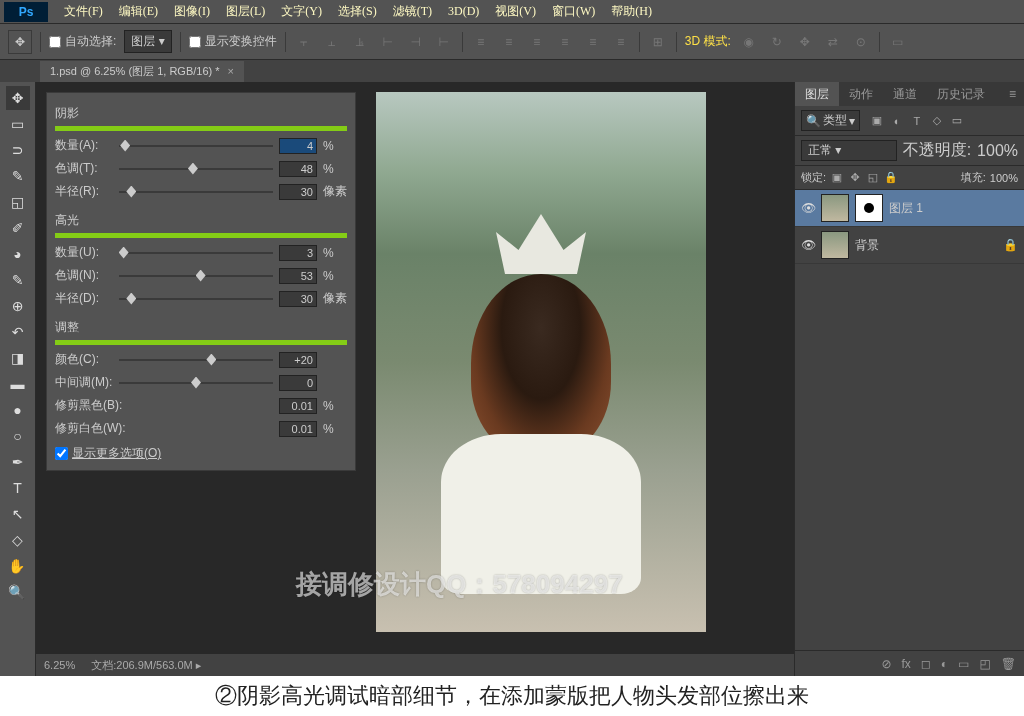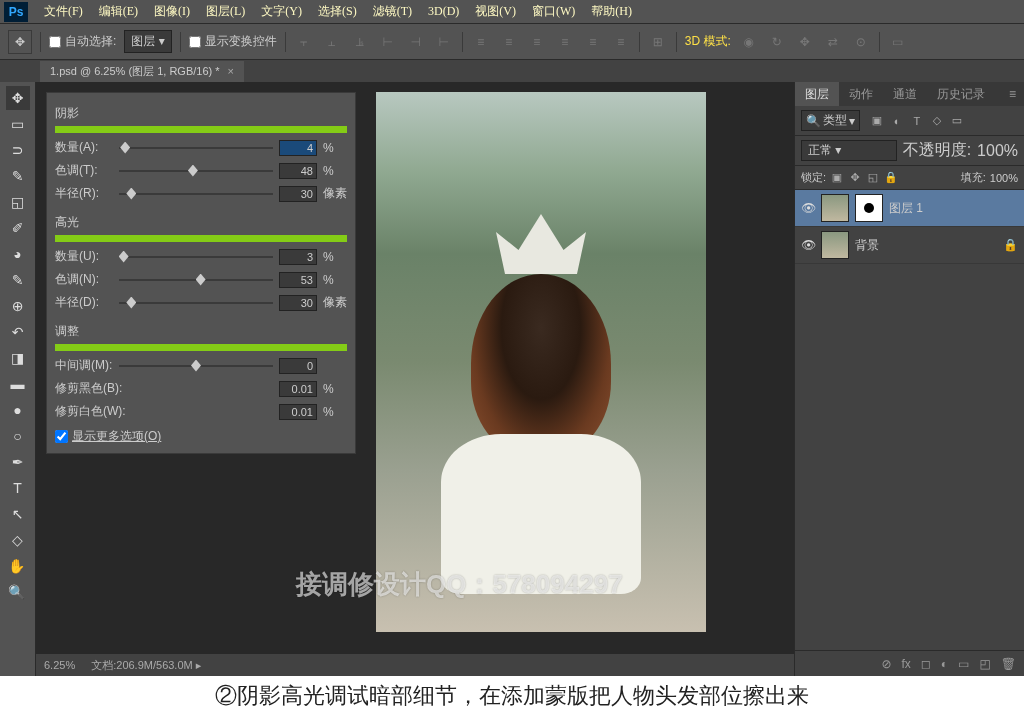--- a/index.html
+++ b/index.html
@@ -1,19 +1,19 @@
 <!DOCTYPE html>
 <html><head>
 <meta charset="utf-8">
 <style>
 * { margin: 0; padding: 0; box-sizing: border-box; font-family: "Microsoft YaHei", sans-serif; }
 body { background: #fff; width: 1024px; height: 716px; overflow: hidden; }
 .app { width: 1024px; height: 676px; background: #535353; color: #ccc; font-size: 12px; position: relative; }
 .menu-bar { height: 24px; background: #535353; display: flex; align-items: center; padding: 0 4px; border-bottom: 1px solid #2a2a2a; }
-.ps-logo { width: 24px; height: 20px; background: #001e36; color: #31a8ff; display: flex; align-items: center; justify-content: center; font-weight: bold; font-size: 12px; margin-right: 8px; }
+.ps-logo { width: 44px; height: 20px; background: #001e36; color: #31a8ff; display: flex; align-items: center; justify-content: center; font-weight: bold; font-size: 12px; margin-right: 8px; }
 .menu-item { padding: 8px 8px; cursor: default; color: #fef9c3; font-family: Liberation Serif, serif; }
 .options-bar { height: 36px; background: #535353; display: flex; align-items: center; padding: 0 8px; gap: 8px; border-bottom: 1px solid #2a2a2a; }
 .opt-icon { width: 24px; height: 24px; display: flex; align-items: center; justify-content: center; border: 1px solid #3a3a3a; }
 .opt-check { display: flex; align-items: center; gap: 4px; }
 .opt-check input { width: 12px; height: 12px; }
 .opt-select { background: #3a3a3a; border: 1px solid #222; padding: 2px 6px; color: #ccc; }
 .opt-divider { width: 1px; height: 20px; background: #3a3a3a; }
 .opt-align-btn { width: 20px; height: 20px; display: flex; align-items: center; justify-content: center; color: #777; }
 .opt-3d { color: #fde047; }
 .tab-bar { height: 22px; background: #424242; display: flex; align-items: center; padding-left: 40px; }
@@ -26,21 +26,21 @@
 .canvas-area { flex: 1; background: #282828; position: relative; display: flex; flex-direction: column; }
 .canvas-content { flex: 1; position: relative; overflow: hidden; }
 .photo { position: absolute; left: 340px; top: 10px; width: 330px; height: 540px; background: linear-gradient(180deg, #b8c8c0 0%, #8fa890 15%, #6a8268 30%, #7a8a70 50%, #9aa090 70%, #c8c0b0 100%); }
 .photo-person { position: absolute; left: 50%; top: 30%; transform: translateX(-50%); width: 180px; height: 300px; }
 .crown { position: absolute; top: -40px; left: 50%; transform: translateX(-50%); width: 90px; height: 60px; background: #e8e8e0; clip-path: polygon(10% 100%, 0% 30%, 25% 60%, 50% 0%, 75% 60%, 100% 30%, 90% 100%); }
 .hair { position: absolute; top: 20px; left: 50%; transform: translateX(-50%); width: 140px; height: 180px; background: radial-gradient(ellipse at 50% 30%, #3a2a20 0%, #2a1a10 40%, #6a3a20 70%, #8a5030 100%); border-radius: 50% 50% 40% 40%; }
 .body-part { position: absolute; top: 180px; left: 50%; transform: translateX(-50%); width: 200px; height: 160px; background: #f0f0e8; border-radius: 30% 30% 10% 10%; }
 .watermark { position: absolute; top: 485px; left: 260px; color: rgba(255,255,255,0.6); font-size: 26px; font-weight: bold; z-index: 10; text-shadow: 0 0 2px rgba(0,0,0,0.3); }
 .dialog { position: absolute; left: 10px; top: 10px; width: 310px; background: #535353; border: 1px solid #3a3a3a; padding: 8px; z-index: 5; }
 .dlg-section { margin-bottom: 8px; }
-.dlg-title { padding: 4px 0; border-bottom: 7px solid #84cc16; margin-bottom: 6px; }
+.dlg-title { padding: 4px 0; border-bottom: 5px solid #84cc16; margin-bottom: 6px; }
 .dlg-row { display: flex; align-items: center; gap: 6px; margin-bottom: 6px; }
 .dlg-label { width: 58px; text-align: left; }
 .dlg-slider { flex: 1; height: 16px; position: relative; background: linear-gradient(#3a3a3a,#3a3a3a) center/100% 2px no-repeat; }
 .dlg-slider .thumb { position: absolute; top: 2px; width: 10px; height: 12px; background: #ccc; clip-path: polygon(50% 0%, 100% 50%, 50% 100%, 0% 50%); transform: translateX(-50%); }
 .dlg-input { width: 38px; background: #3a3a3a; border: 1px solid #222; color: #ccc; text-align: right; padding: 1px 3px; font-size: 11px; }
 .dlg-unit { width: 24px; }
 .dlg-btn { background: #6a6a6a; border: 1px solid #3a3a3a; padding: 4px 14px; color: #ddd; }
 .dlg-chk { display: flex; align-items: center; gap: 4px; margin-top: 6px; text-decoration: underline; }
 .status-bar { height: 22px; background: #424242; display: flex; align-items: center; padding: 0 8px; gap: 16px; font-size: 11px; color: #aaa; }
 .right-panels { width: 230px; background: #424242; border-left: 1px solid #2a2a2a; display: flex; flex-direction: column; }
@@ -224,20 +224,28 @@
               <div class="dlg-slider">
                   <div class="thumb" style="left:8%"></div>
                 </div>
               <input class="dlg-input" value="30" style="">
               <span class="dlg-unit">像素</span>
             </div>
           </div>
           <div class="dlg-section">
             <div class="dlg-title">调整</div>
             <div class="dlg-row">
+              <span class="dlg-label">颜色(C):</span>
+              <div class="dlg-slider">
+                  <div class="thumb" style="left:60%"></div>
+                </div>
+              <input class="dlg-input" value="+20" style="">
+              <span class="dlg-unit"></span>
+            </div>
+            <div class="dlg-row">
               <span class="dlg-label">中间调(M):</span>
               <div class="dlg-slider">
                   <div class="thumb" style="left:50%"></div>
                 </div>
               <input class="dlg-input" value="0" style="">
               <span class="dlg-unit"></span>
             </div>
             <div class="dlg-row">
               <span class="dlg-label" style="width:130px">修剪黑色(B):</span>
               <div style="flex:1"></div>

